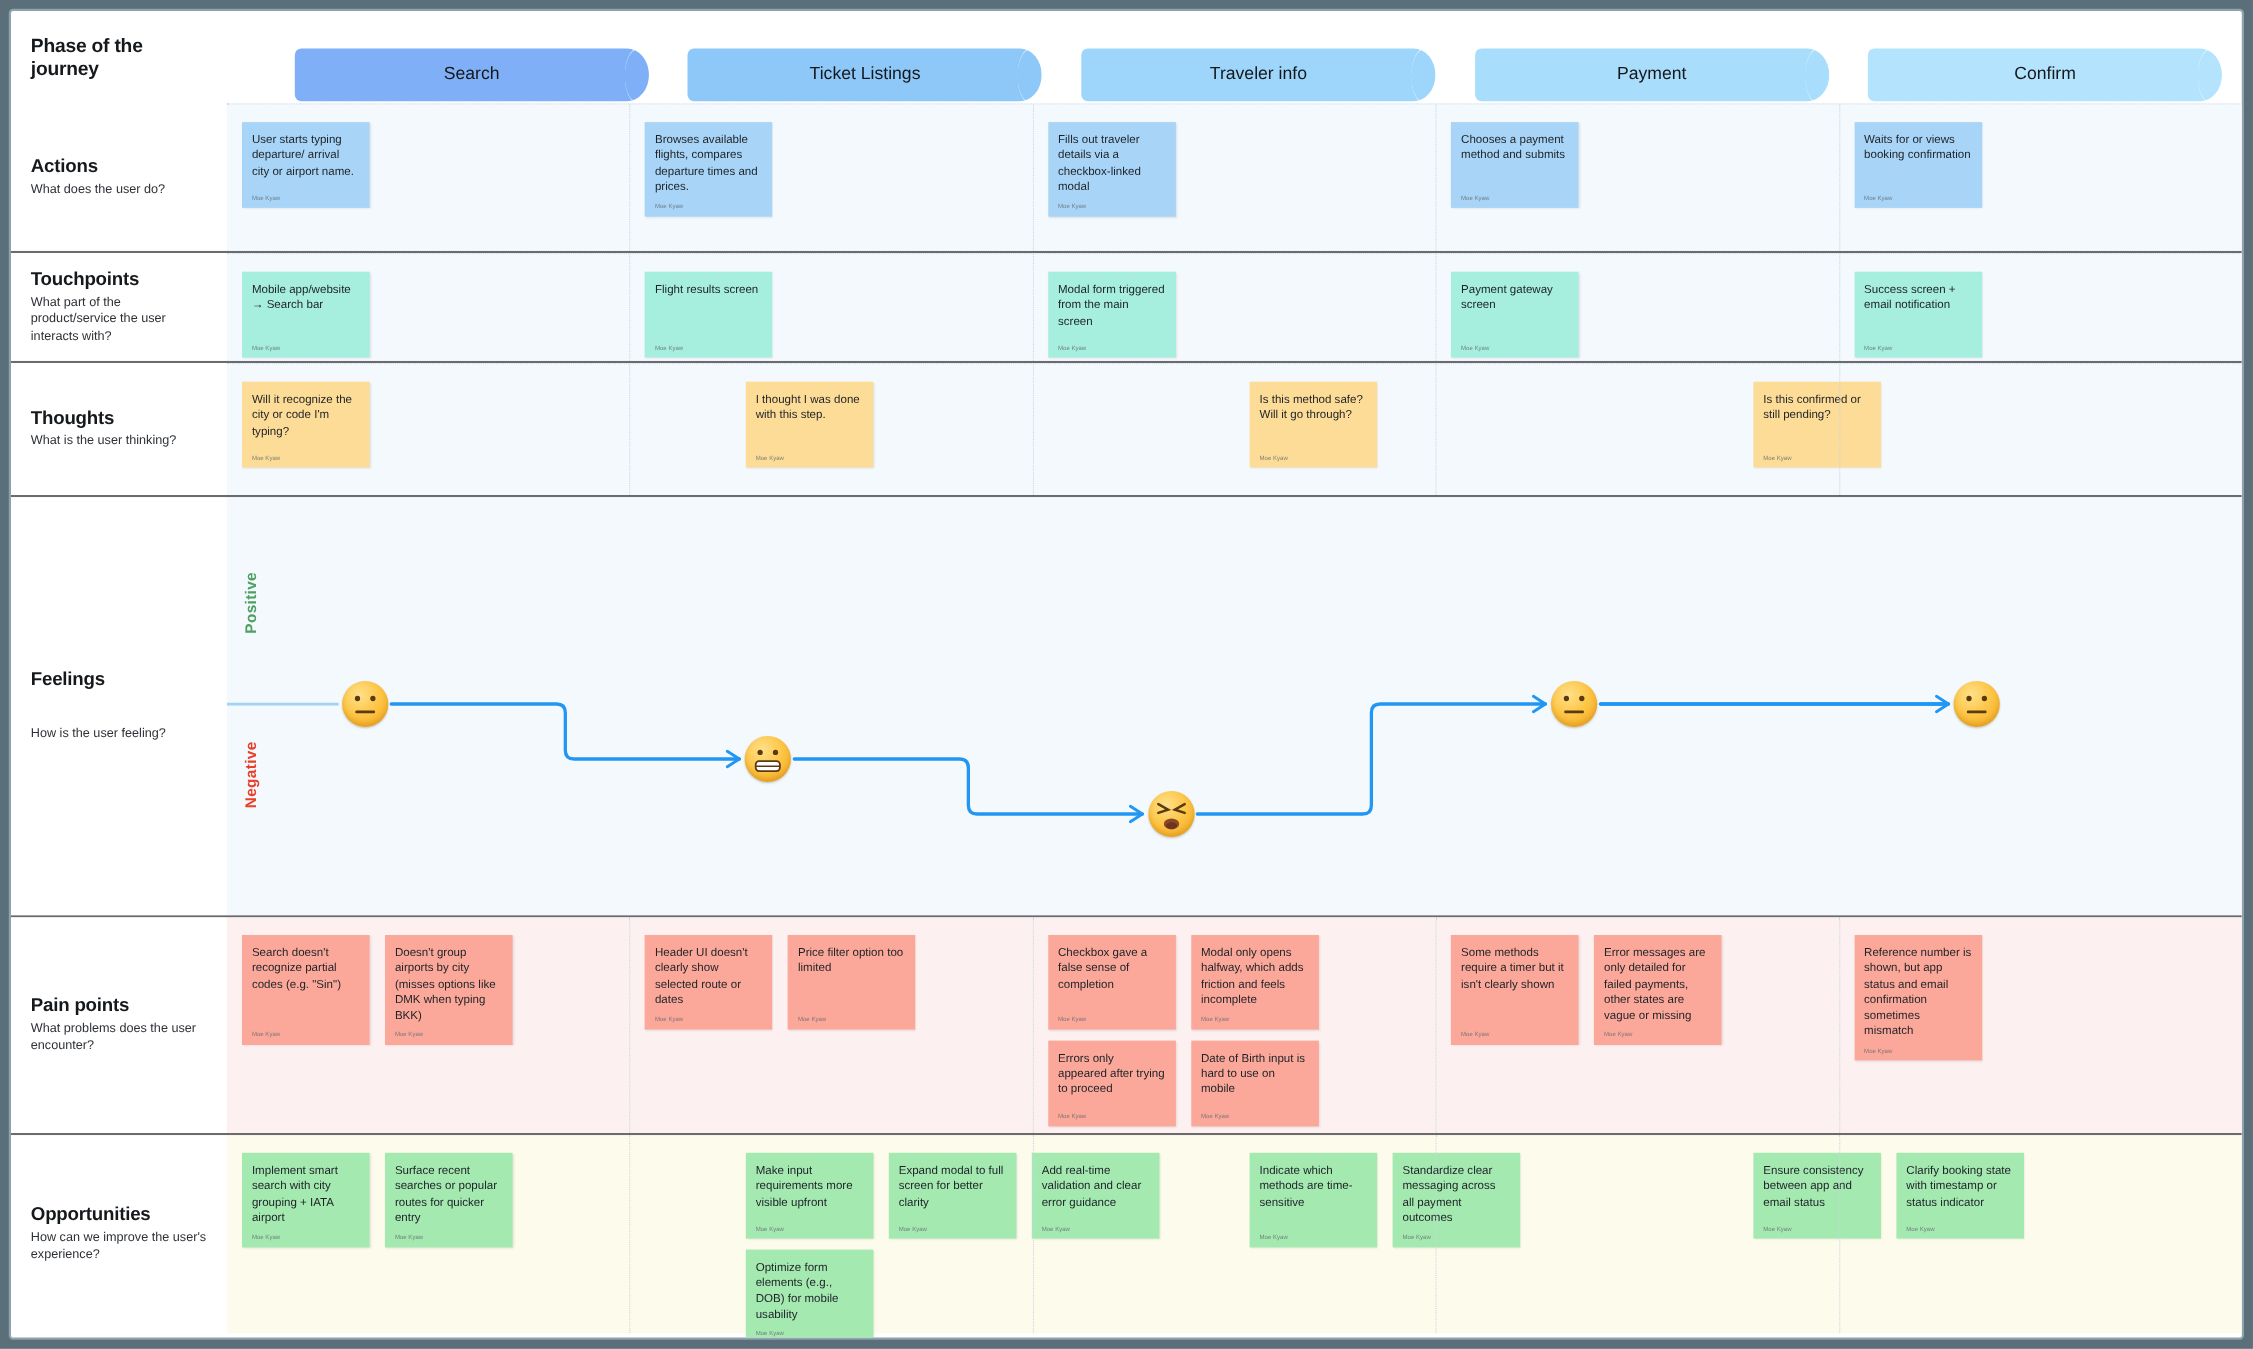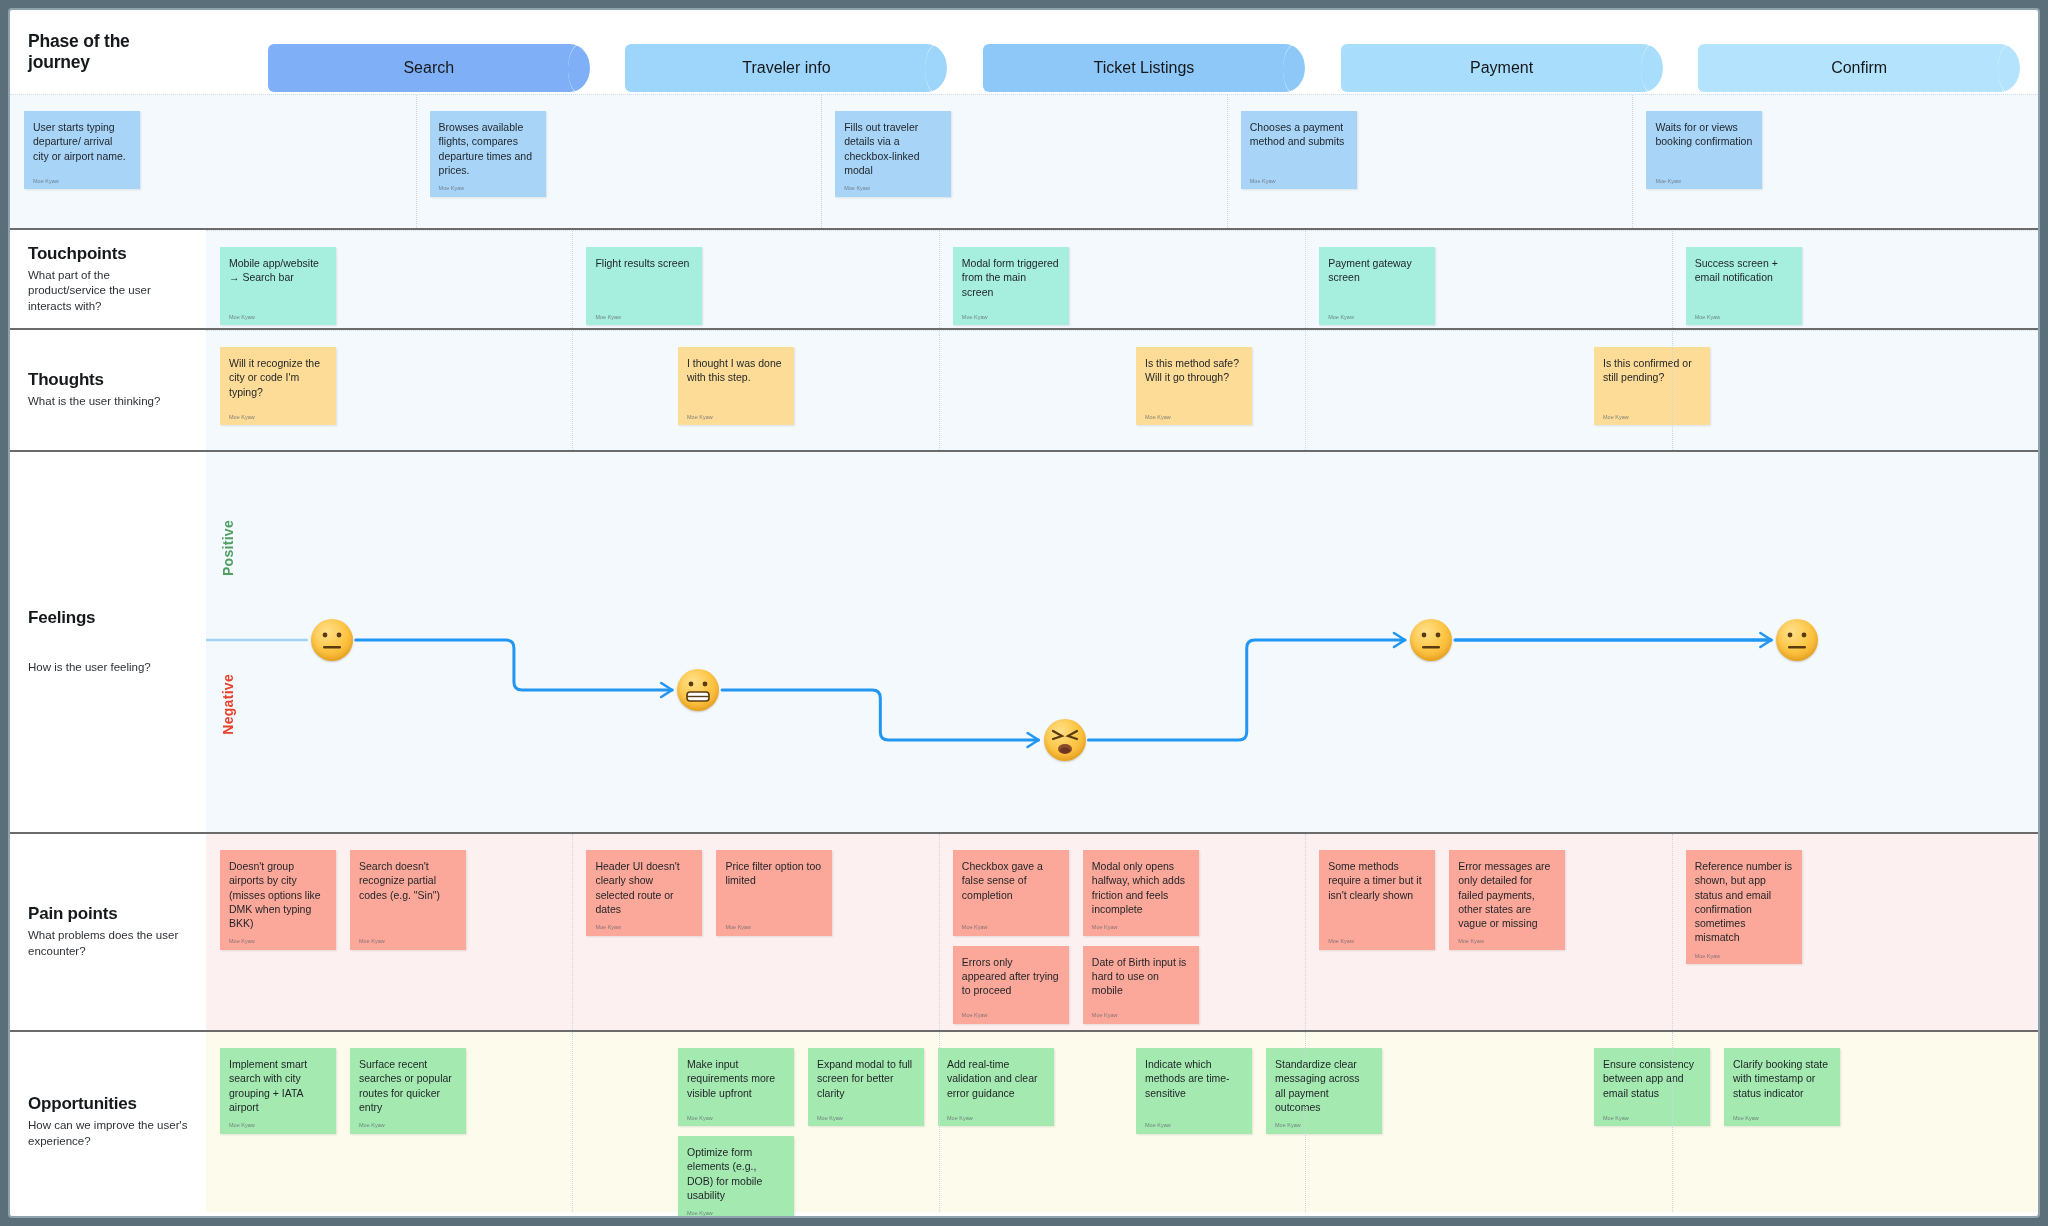--- a/index.html
+++ b/index.html
@@ -230,43 +230,47 @@
     <div class="label-cell">
       <div class="label-title">Phase of the journey</div>
     </div>
     <div class="phase-lanes">
       <div class="phase-cell">
         <div class="pill" id="pill-0" style="background: rgb(127, 176, 247);">
           <span class="pill-label">Search</span>
         </div>
       </div>
       <div class="phase-cell">
+        <div class="pill" id="pill-1" style="background: rgb(141, 200, 249);">
+          <span class="pill-label">Ticket Listings</span>
+        </div>
+      </div>
+      <div class="phase-cell">
         <div class="pill" id="pill-2" style="background: rgb(158, 213, 251);">
           <span class="pill-label">Traveler info</span>
-        </div>
-      </div>
-      <div class="phase-cell">
-        <div class="pill" id="pill-1" style="background: rgb(141, 200, 249);">
-          <span class="pill-label">Ticket Listings</span>
         </div>
       </div>
       <div class="phase-cell">
         <div class="pill" id="pill-3" style="background: rgb(169, 221, 252);">
           <span class="pill-label">Payment</span>
         </div>
       </div>
       <div class="phase-cell">
         <div class="pill" id="pill-4" style="background: rgb(180, 228, 253);">
           <span class="pill-label">Confirm</span>
         </div>
       </div>
     </div>
   </div>
 
   <div class="row" id="actions-row">
+    <div class="label-cell">
+      <div class="label-title">Actions</div>
+      <div class="label-sub">What does the user do?</div>
+    </div>
     <div class="lanes" id="lanes-actions">
         <div class="lane">
           <div class="lane-group">
             <div class="note blue">
               <span class="note-text">User starts typing departure/ arrival city or airport name.</span>
               <span class="note-author">Moe Kyaw</span>
             </div>
           </div>
         </div>
         <div class="lane">
@@ -473,25 +477,25 @@
 
   <div class="row" id="pain-row">
     <div class="label-cell">
       <div class="label-title">Pain points</div>
       <div class="label-sub">What problems does the user encounter?</div>
     </div>
     <div class="lanes" id="lanes-pain">
         <div class="lane">
           <div class="lane-group">
             <div class="note red">
+              <span class="note-text">Search doesn't recognize partial codes (e.g. "Sin")</span>
+              <span class="note-author">Moe Kyaw</span>
+            </div>
+            <div class="note red">
               <span class="note-text">Doesn't group airports by city (misses options like DMK when typing BKK)</span>
-              <span class="note-author">Moe Kyaw</span>
-            </div>
-            <div class="note red">
-              <span class="note-text">Search doesn't recognize partial codes (e.g. "Sin")</span>
               <span class="note-author">Moe Kyaw</span>
             </div>
           </div>
         </div>
         <div class="lane">
           <div class="lane-group">
             <div class="note red">
               <span class="note-text">Header UI doesn't clearly show selected route or dates</span>
               <span class="note-author">Moe Kyaw</span>
             </div>

